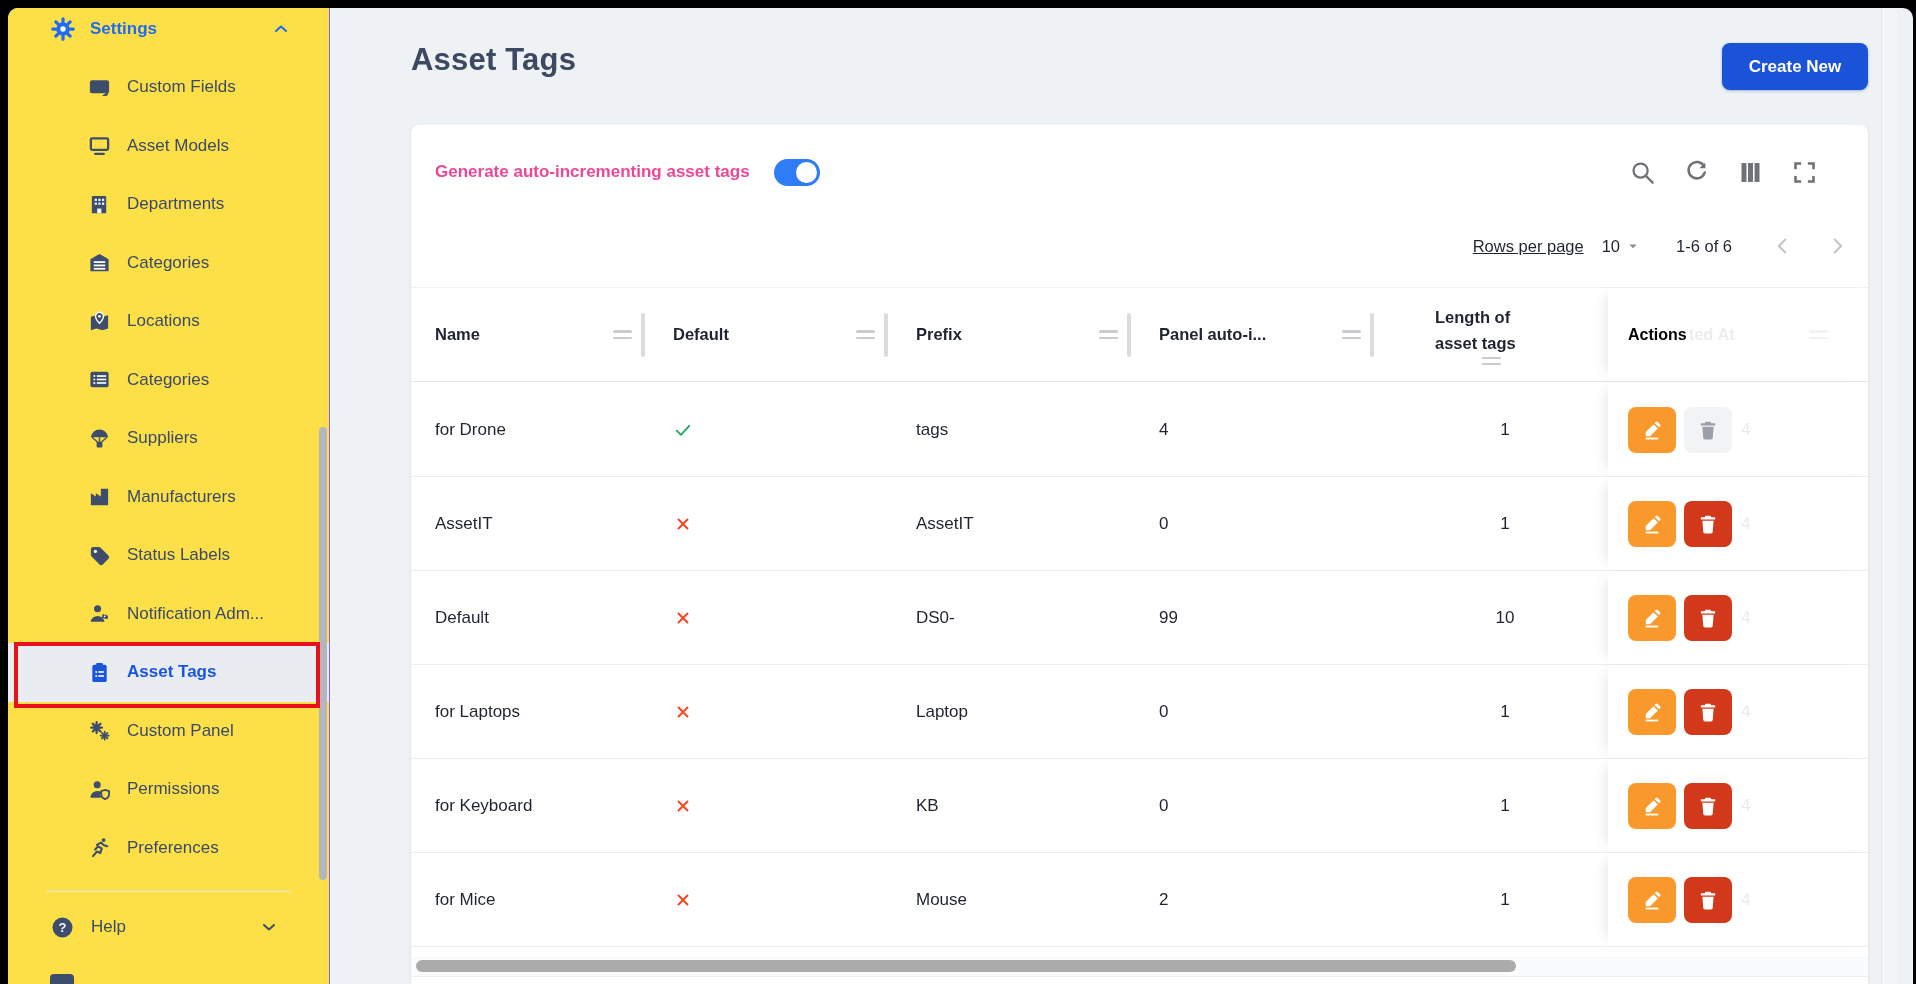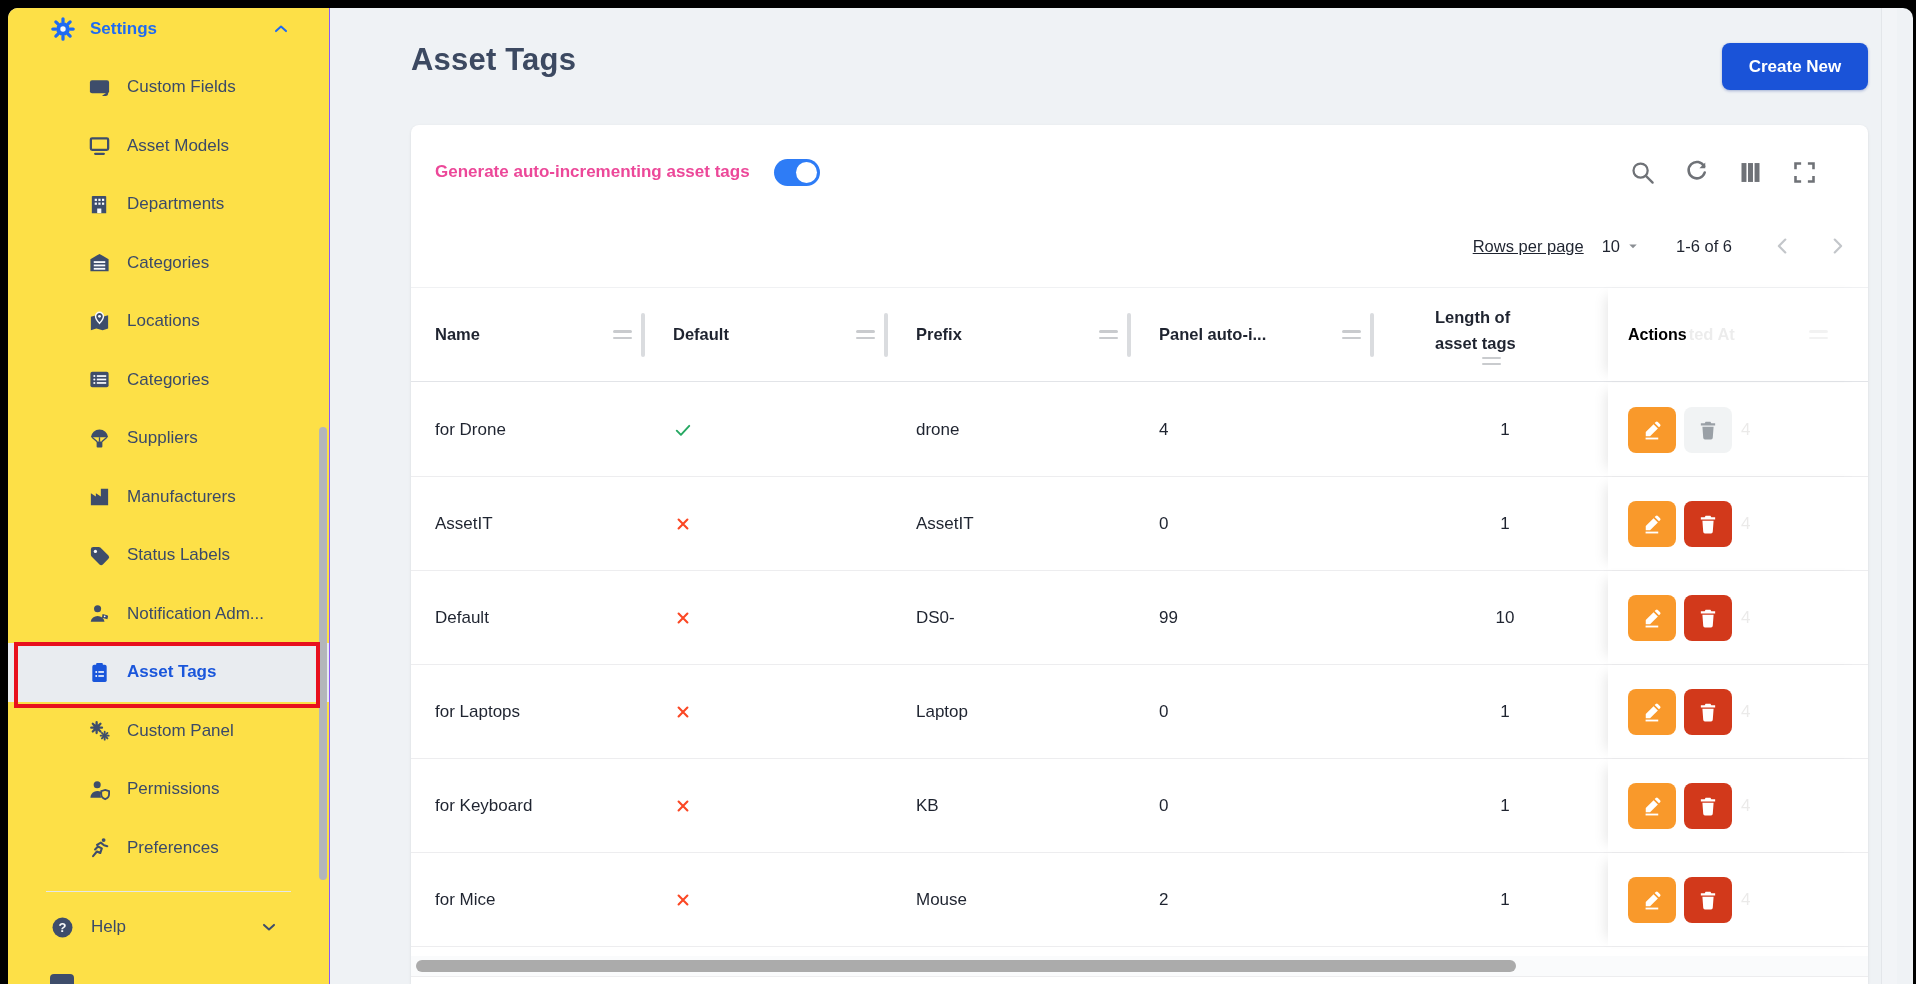--- a/index.html
+++ b/index.html
@@ -369,21 +369,21 @@
       </div>
 
       <div class="tbody" id="tbody">
   <div class="trow">
     <div class="cell w-name">for Drone</div>
     <div class="cell w-default">
               <span class="mark"><svg viewBox="0 0 24 24" width="100%" height="100%" fill="none" stroke="#26a862" stroke-width="2.3" stroke-linecap="round" stroke-linejoin="round">
                   <path d="M4.5 12.8l5 5L19.5 7"></path>
                 </svg></span>
             </div>
-    <div class="cell w-prefix">drone</div>
+    <div class="cell w-prefix">tags</div>
     <div class="cell w-next">4</div>
     <div class="cell w-length">1</div>
     <div class="c-actions">
       <button class="btn-edit">
                 <span style="width:22px;height:22px;display:block;"><svg viewBox="0 0 24 24" width="100%" height="100%" fill="currentColor">
                     <path d="M13.7 5.6 18.4 10.3 9.9 18.8H5.2v-4.7z"></path>
                     <path d="M14.9 4.4l1.2-1.2a1.6 1.6 0 0 1 2.3 0l2.4 2.4a1.6 1.6 0 0 1 0 2.3l-1.2 1.2z"></path>
                     <rect x="5" y="20.3" width="13.8" height="2"></rect>
                   </svg></span>
               </button>

